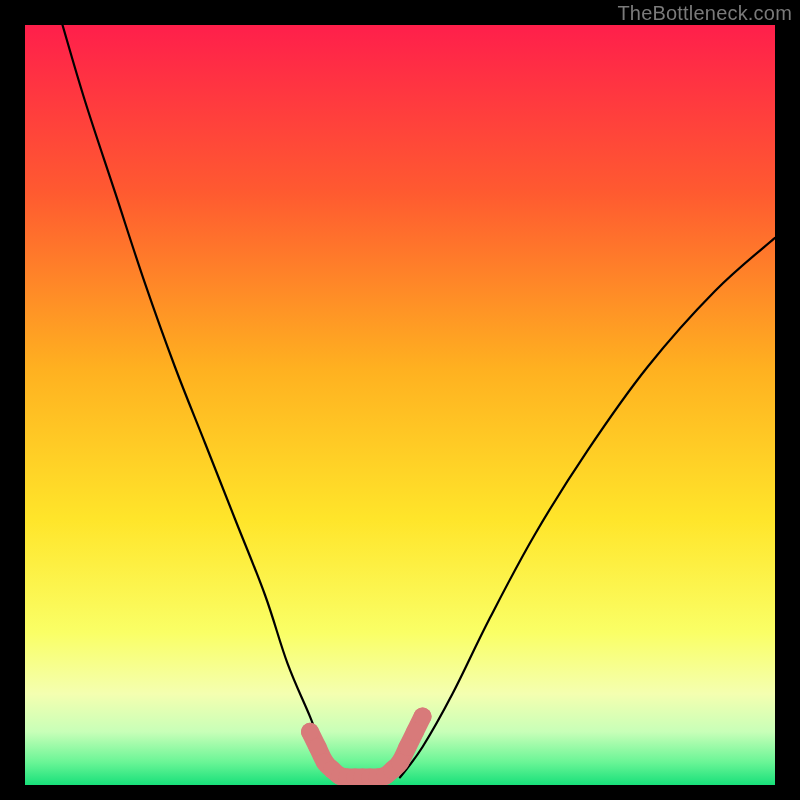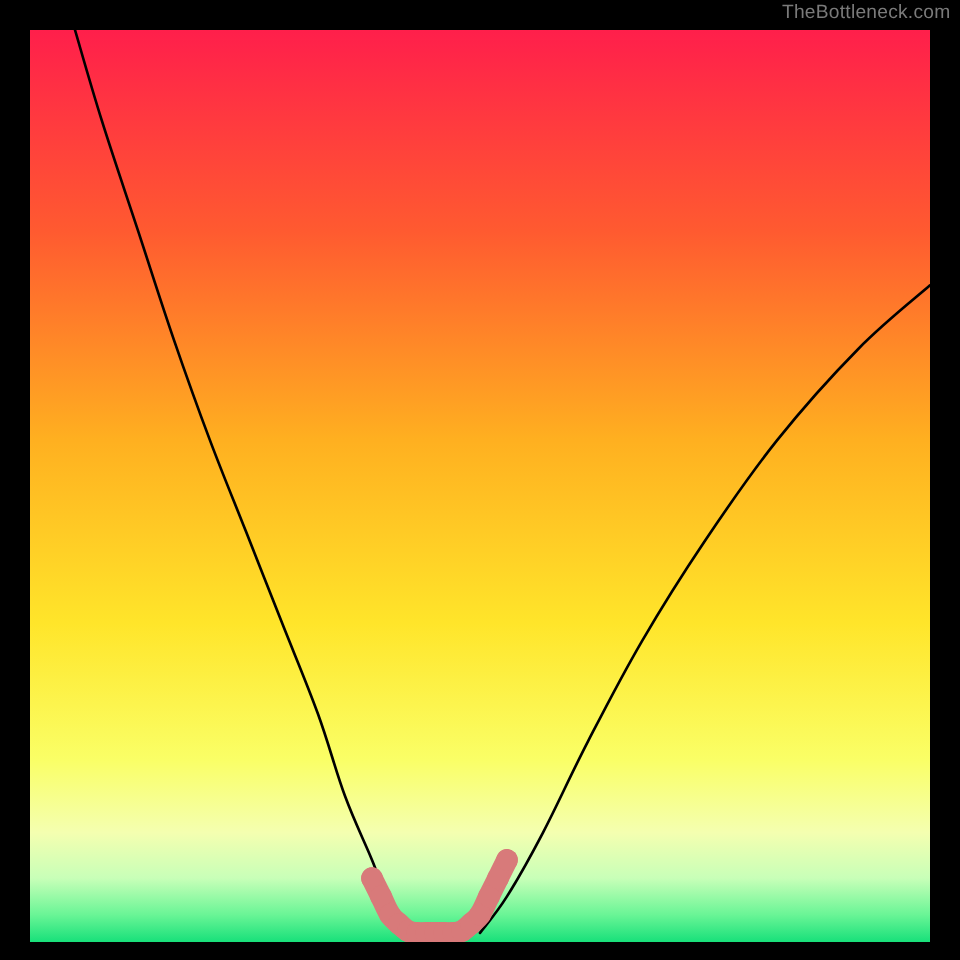--- a/index.html
+++ b/index.html
@@ -24,21 +24,21 @@
     left: 0;
     top: 0;
     width: 750px;
     height: 760px;
   }
   .watermark {
     position: absolute;
     top: 2px;
     right: 8px;
     color: #7a7a7a;
-    font-size: 16px;
+    font-size: 20px;
     font-weight: 500;
     letter-spacing: 0.2px;
     user-select: none;
   }
 </style>
 </head>
 <body>
 
 <div class="frame">
   <svg class="plot" viewBox="0 0 750 760" preserveAspectRatio="none">

